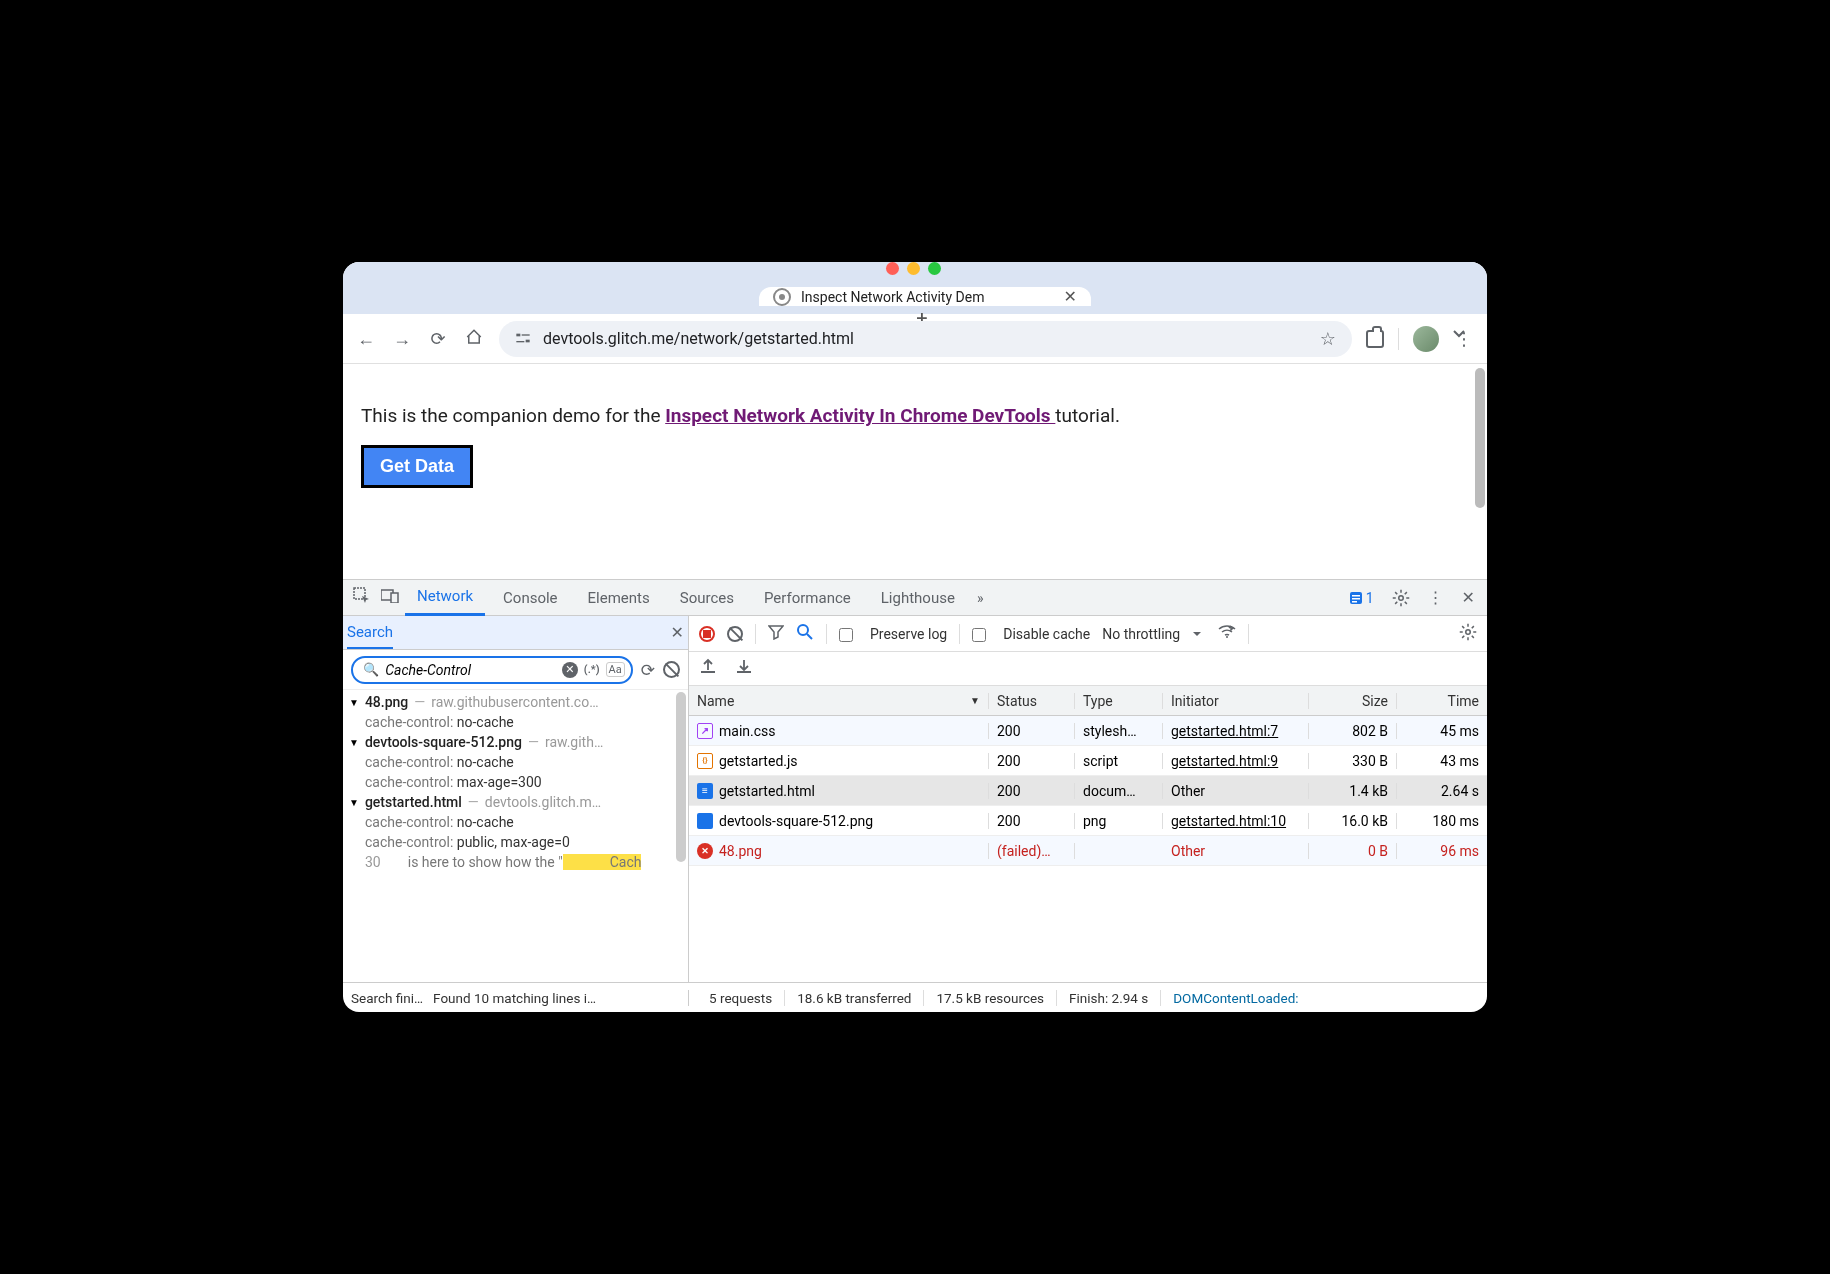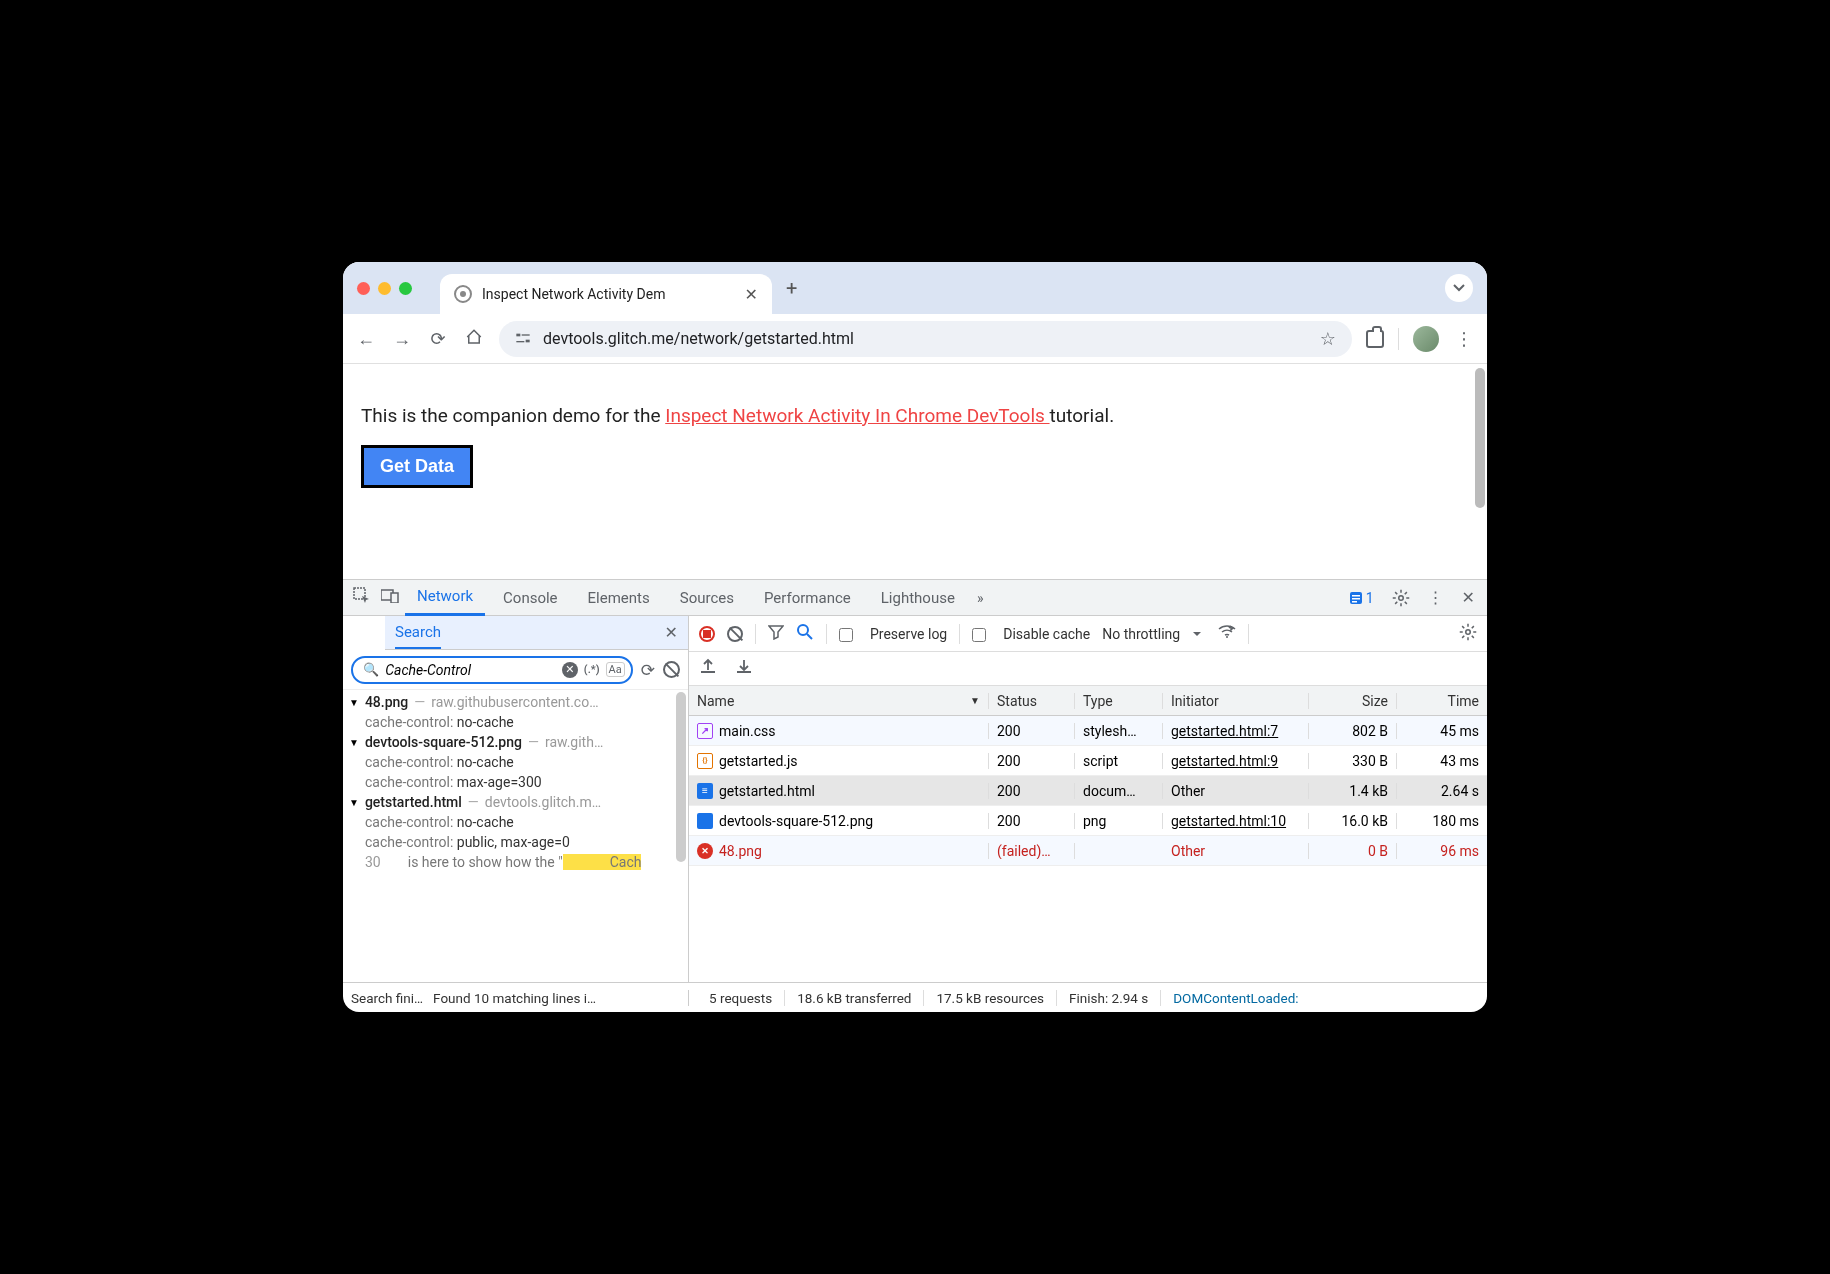--- a/index.html
+++ b/index.html
@@ -1,18 +1,18 @@
 <!DOCTYPE html>
 <html><head>
 <meta charset="utf-8">
 <style>
 * { box-sizing: border-box; margin: 0; padding: 0; }
 body { background: #000; font-family: -apple-system, BlinkMacSystemFont, "Segoe UI", Roboto, Helvetica, Arial, sans-serif; width: 1830px; height: 1274px; display: flex; align-items: center; justify-content: center; }
 .window { width: 1144px; height: 750px; background: #fff; border-radius: 16px; overflow: hidden; box-shadow: 0 10px 40px rgba(0,0,0,0.5); position: relative; }
-.tabbar { background: #dbe4f3; height: 52px; display: flex; align-items: center; padding: 0 10px; }
+.tabbar { background: #dbe4f3; height: 52px; display: flex; align-items: center; padding: 0 10px; flex-direction: column; }
 .traffic { display: flex; gap: 8px; padding: 0 8px 0 4px; }
 .dot { width: 13px; height: 13px; border-radius: 50%; }
 .dot.r { background: #ff5f57; } .dot.y { background: #febc2e; } .dot.g { background: #28c840; }
 .tab { background: #fff; border-radius: 12px 12px 0 0; height: 40px; margin-top: 12px; display: flex; align-items: center; padding: 0 14px; width: 332px; gap: 10px; margin-left: 20px; }
 .tab .favicon { width: 18px; height: 18px; border: 2px solid #888; border-radius: 50%; position: relative; }
 .tab .favicon::after { content: ""; position: absolute; width: 6px; height: 6px; background: #888; border-radius: 50%; left: 4px; top: 4px; }
 .tab .title { flex: 1; font-size: 14px; color: #222; white-space: nowrap; overflow: hidden; }
 .tab .close { font-size: 16px; color: #555; }
 .newtab { font-size: 20px; color: #555; margin-left: 14px; }
 .chev-btn { margin-left: auto; width: 28px; height: 28px; background: #fff; border-radius: 14px; display: flex; align-items: center; justify-content: center; margin-right: 4px; }
@@ -24,36 +24,36 @@
 .ext-icon { width: 18px; height: 18px; border: 2px solid #5f6368; border-radius: 3px; position: relative; }
 .ext-icon::after { content: ""; position: absolute; width: 6px; height: 4px; background: #fff; border: 2px solid #5f6368; border-bottom: none; top: -6px; left: 4px; border-radius: 3px 3px 0 0; }
 .avatar { width: 26px; height: 26px; border-radius: 50%; background: linear-gradient(135deg, #9cb89c, #6a8a6a); }
 .vsep { width: 1px; height: 22px; background: #ddd; }
 .content { height: 216px; padding: 20px 18px; overflow: hidden; border-bottom: 1px solid #ccc; position: relative; }
 .page-head { display: flex; align-items: center; gap: 16px; }
 .page-logo { width: 48px; height: 48px; background: #3b82f6; border-radius: 10px; display: flex; align-items: center; justify-content: center; }
 .page-logo svg { width: 32px; height: 32px; }
 .page-title { font-size: 38px; font-weight: 800; letter-spacing: -0.5px; }
 .page-desc { margin-top: 20px; font-size: 19px; color: #222; }
-.page-desc a { color: #ef4444; font-weight: 400; text-decoration: underline; }
+.page-desc a { color: #701a75; font-weight: 700; text-decoration: underline; }
 .get-data { margin-top: 18px; background: #4285f4; color: #fff; border: 3px solid #000; padding: 8px 16px; font-size: 18px; font-weight: 700; cursor: pointer; }
 .vscroll-page { position: absolute; right: 2px; top: 4px; width: 10px; height: 140px; background: #bbb; border-radius: 5px; }
 .devtools { display: flex; flex-direction: column; height: 432px; font-size: 14px; }
 .dt-tabs { height: 36px; display: flex; align-items: center; border-bottom: 1px solid #ccc; padding: 0 6px; gap: 6px; background: #f1f3f4; }
 .dt-tabs .sel-ico { font-size: 16px; color: #5f6368; padding: 0 4px; }
 .dt-tabs .device-ico svg { width: 18px; height: 14px; }
 .dt-tabs .tab-item { padding: 0 12px; height: 36px; display: flex; align-items: center; color: #5f6368; font-size: 15px; }
 .dt-tabs .tab-item.active { color: #1a73e8; border-bottom: 3px solid #1a73e8; padding-bottom: 0; }
 .dt-tabs .more { margin-left: 4px; color: #5f6368; }
 .dt-tabs .spacer { flex: 1; }
 .dt-tabs .right-ico { padding: 0 6px; color: #5f6368; font-size: 16px; display: flex; align-items: center; }
 .dt-tabs .issue-count { color: #1a73e8; font-size: 14px; display: flex; align-items: center; gap: 3px; }
 .dt-body { flex: 1; display: flex; overflow: hidden; }
 .search-panel { width: 346px; border-right: 1px solid #ccc; display: flex; flex-direction: column; background: #fff; }
-.search-head { background: #e8f0fe; height: 34px; display: flex; align-items: center; padding: 0 10px; border-bottom: 1px solid #ccc; margin-left: 42px; }
+.search-head { background: #e8f0fe; height: 34px; display: flex; align-items: center; padding: 0 4px; border-bottom: 1px solid #ccc; }
 .search-head .lbl { color: #1a73e8; font-size: 15px; border-bottom: 2px solid #1a73e8; padding-bottom: 6px; margin-top: 6px; }
 .search-head .spacer { flex: 1; }
 .search-head .x { color: #5f6368; font-size: 16px; }
 .search-row { height: 40px; display: flex; align-items: center; padding: 0 8px; gap: 8px; border-bottom: 1px solid #eee; }
 .search-input { flex: 1; border: 2px solid #1a73e8; border-radius: 18px; height: 28px; display: flex; align-items: center; padding: 0 6px 0 10px; gap: 6px; font-size: 14px; }
 .search-input .mag { font-size: 13px; }
 .search-input .val { flex: 1; font-style: italic; }
 .search-input .clear { width: 16px; height: 16px; background: #5f6368; border-radius: 50%; color: #fff; font-size: 11px; display: flex; align-items: center; justify-content: center; }
 .search-input .regex { font-size: 11px; color: #5f6368; font-weight: 600; }
 .search-input .case { font-size: 11px; color: #5f6368; border: 1px solid #ccc; border-radius: 3px; padding: 0 2px; }

